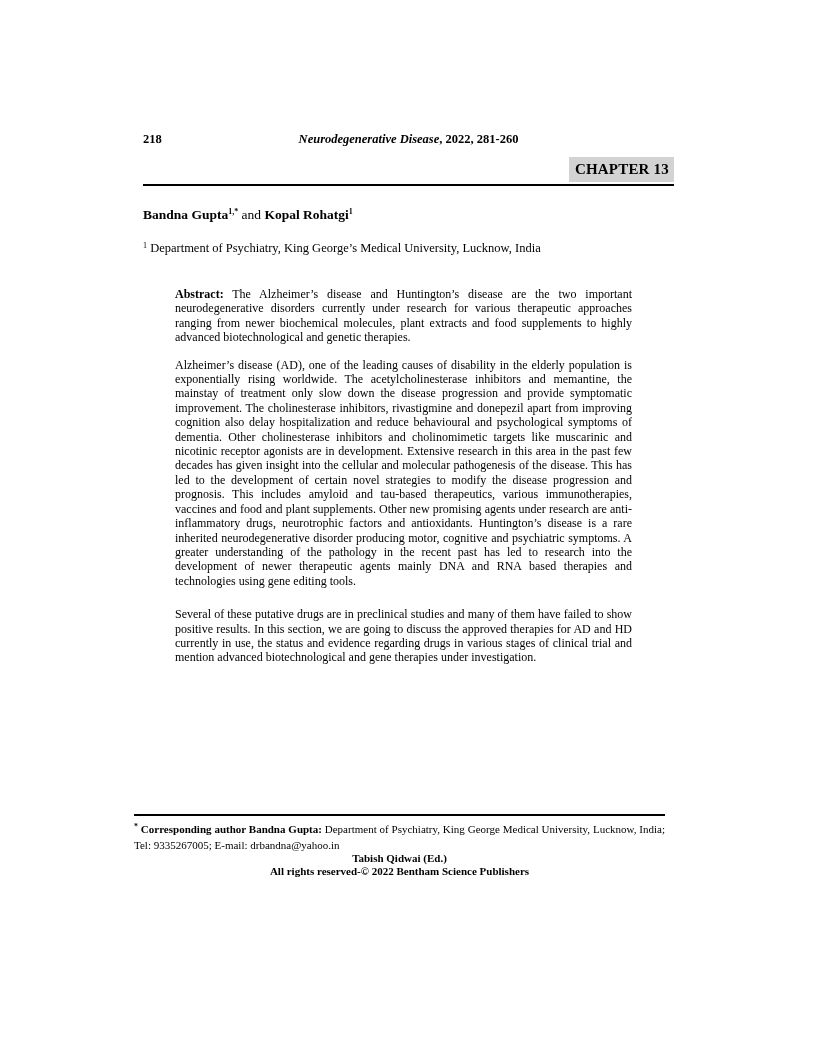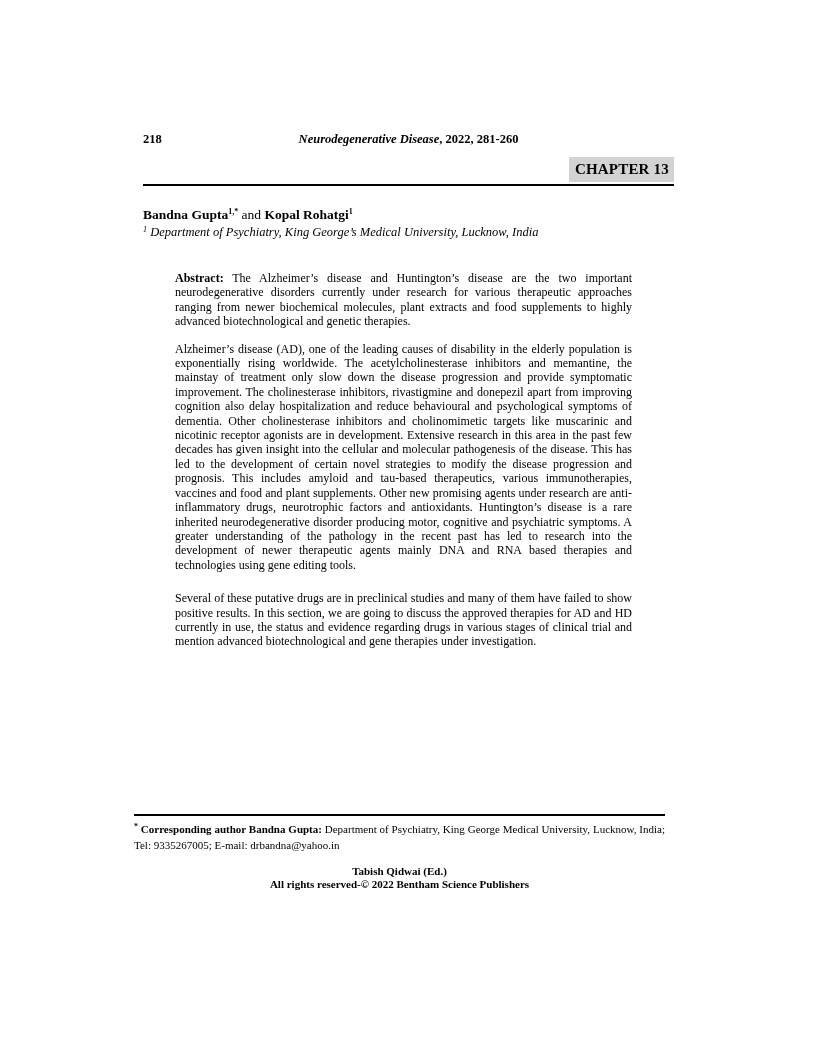--- a/index.html
+++ b/index.html
@@ -66,22 +66,21 @@
   }
   .byline .author { font-weight: bold; }
   sup.s {
     font-size: 8px;
     vertical-align: baseline;
     position: relative;
     top: -5px;
     font-weight: bold;
   }
   .affiliation {
-    margin-top: 0;
-    font-style: italic;
+    margin-top: 16px;
     font-size: 12.5px;
     line-height: 15px;
   }
   .affiliation sup.s { font-weight: normal; top: -4px; }
   
   .abstract {
     margin: 30px 42px 0 32px;
     font-size: 12px;
     line-height: 14.4px;
     text-align: justify;
@@ -101,21 +100,20 @@
     margin-top: 6px;
     font-size: 11px;
     line-height: 14px;
     text-align: justify;
   }
   .footnote .marker {
     font-size: 8px; position: relative; top: -4px; font-weight: bold;
   }
   .footnote .lead { font-weight: bold; }
   .imprint {
-    margin-top: 13px;
     text-align: center;
     font-weight: bold;
     font-size: 11px;
     line-height: 13px;
   }
 </style>
 </head>
 <body>
 
 <div class="page" style="background: rgb(255, 255, 255); color: rgb(0, 0, 0); padding-left: 28px;">

